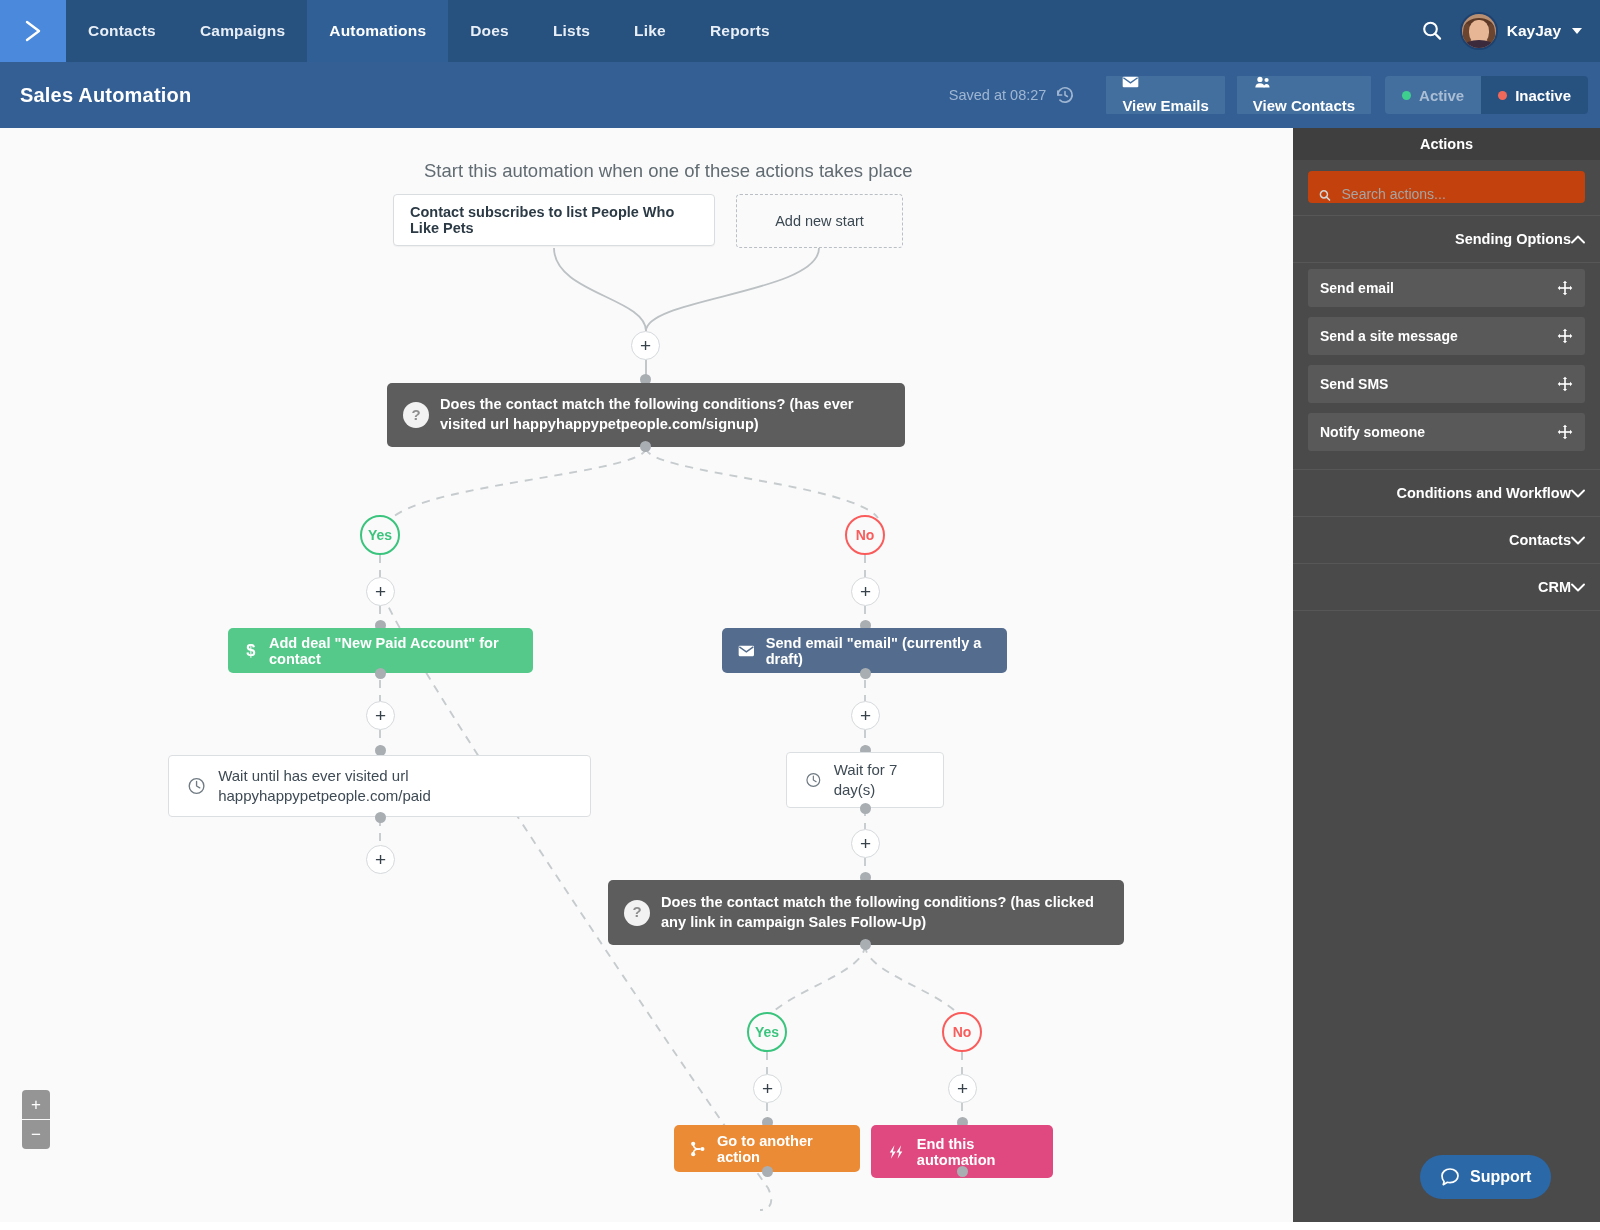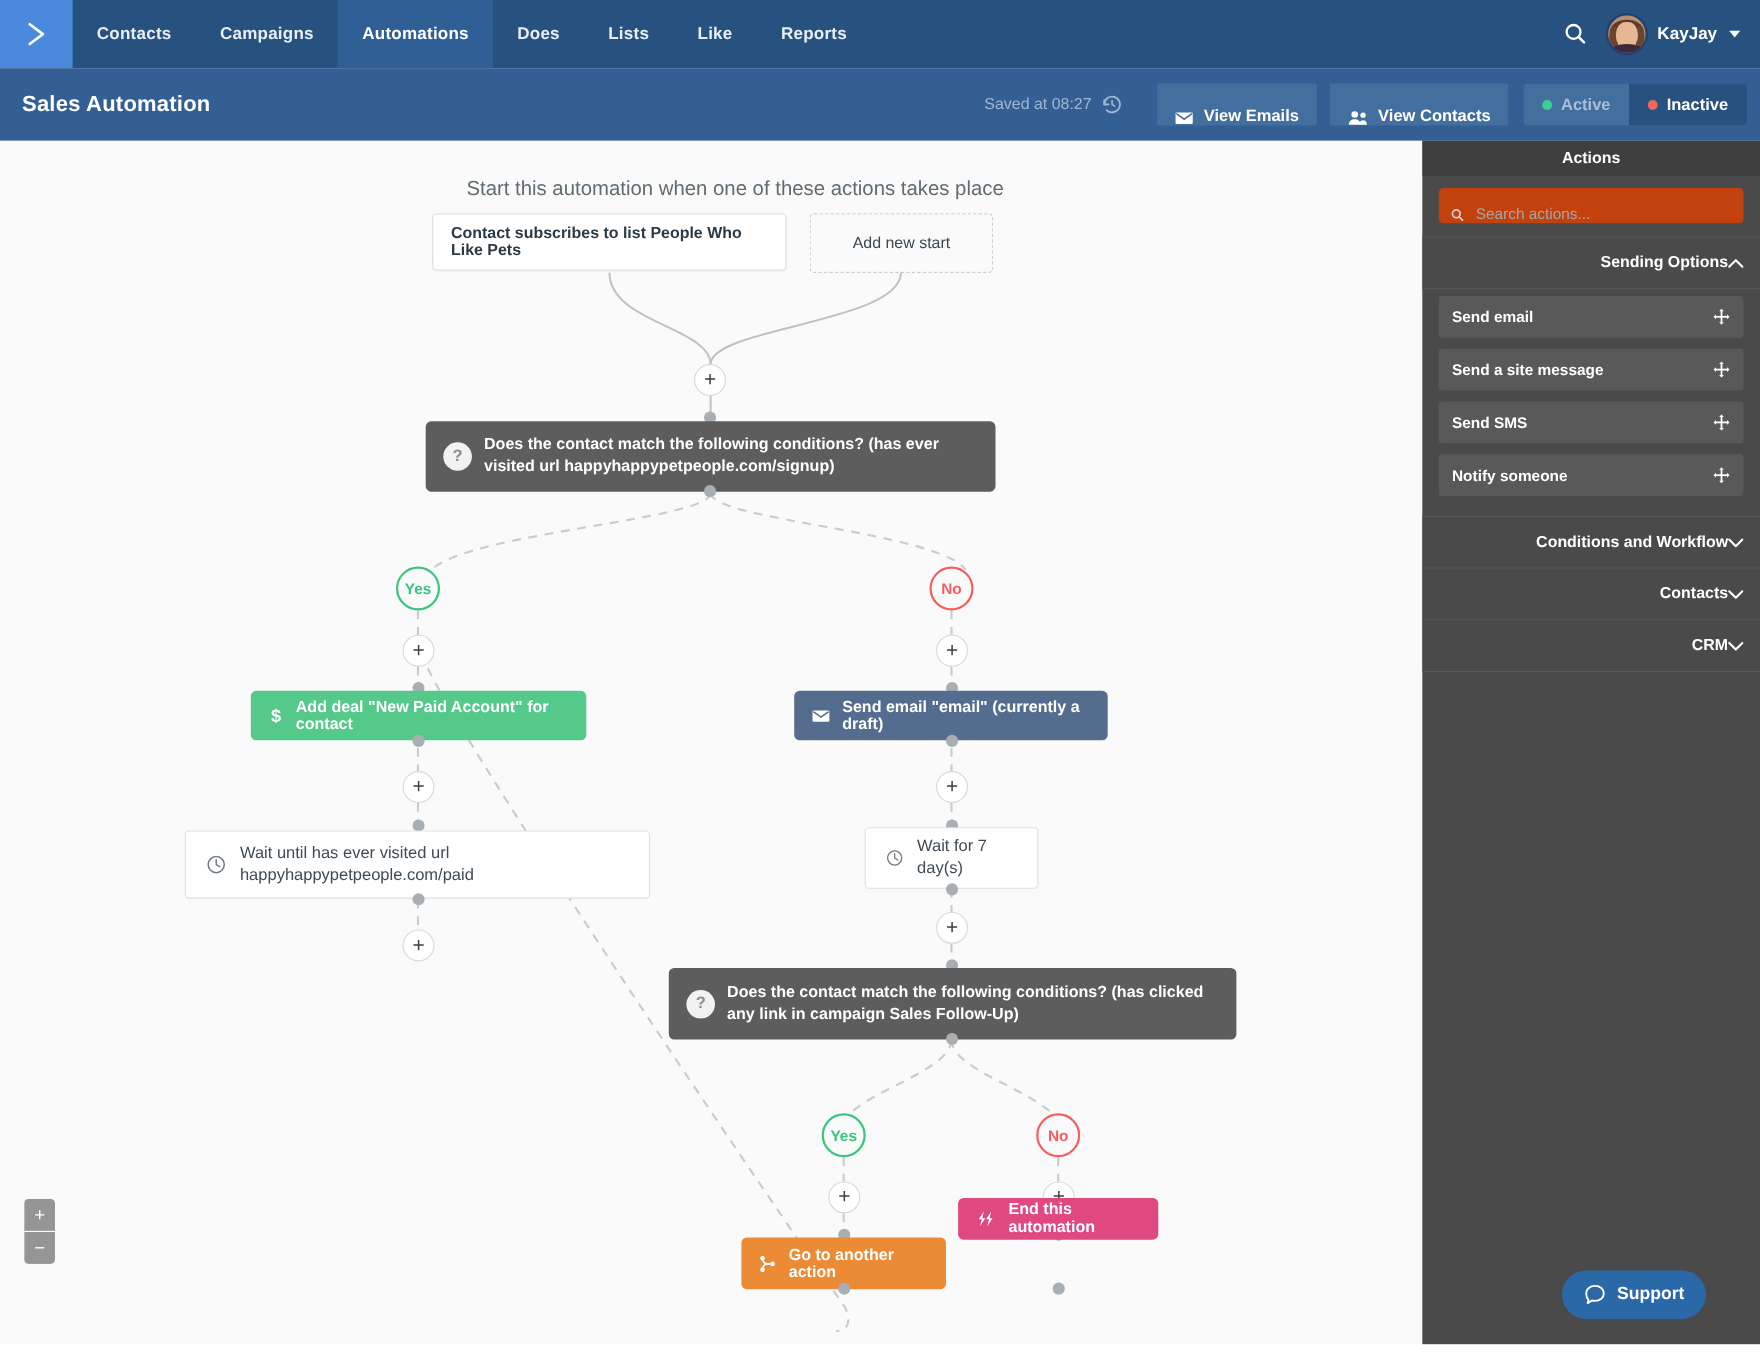--- a/index.html
+++ b/index.html
@@ -90,25 +90,25 @@
   .page-title {
     color:#fff; font-size:20px; font-weight:bold; padding-left:20px;
     letter-spacing:.2px;
   }
   .sub-right {
     margin-left:auto; display:flex; align-items:center; gap:0; padding-right:12px;
   }
   .saved-txt { color:#9fb6d2; font-size:14.5px; margin-right:8px; }
   .history-ico { margin-right:18px; display:block; cursor:pointer; }
   .btn {
-    display:flex; align-items:flex-end; gap:9px;
+    display:flex; align-items:flex-start; gap:9px;
     background:#436f9f; color:#fff;
     font-size:15px; font-weight:bold;
     border-radius:1px; padding:0 16px; height:38px;
-    margin-left:12px; cursor:pointer; white-space:nowrap;
+    margin-left:12px; cursor:pointer; white-space:nowrap;flex-direction:column;
   }
   .toggle-group { display:flex; margin-left:14px; border-radius:4px; overflow:hidden; }
   .toggle {
     display:flex; align-items:center; gap:8px;
     height:38px; padding:0 17px; font-size:15px; font-weight:bold; cursor:pointer;
   }
   .toggle.off { background:#436f9f; color:#a9bdd4; }
   .toggle.on  { background:#27517f; color:#ffffff; }
   .dot { width:9px; height:9px; border-radius:50%; display:inline-block; }
 
@@ -496,21 +496,21 @@
           <circle cx="4" cy="3.5" r="2.6" fill="#ffffff"></circle>
           <circle cx="4" cy="16.5" r="2.6" fill="#ffffff"></circle>
           <circle cx="15.5" cy="10" r="2.6" fill="#ffffff"></circle>
           <path d="M4 3.5 C4 10, 9 10, 13 10" fill="none" stroke="#ffffff" stroke-width="1.8"></path>
           <path d="M4 16.5 C4 10, 9 10, 13 10" fill="none" stroke="#ffffff" stroke-width="1.8"></path>
         </svg>
         <span>Go to another action</span>
       </div>
       <div class="knob" style="left:762px; top:1038px;"></div>
 
-      <div class="node act-node act-pink" style="left:871px; top:961px; width:182px; height:38px;">
+      <div class="node act-node act-pink" style="left:871px; top:997px; width:182px; height:53px;">
         <svg width="22" height="18" viewBox="0 0 24 20">
           <path d="M9.5 1.5 L3.5 10.5 L7 10.5 L5 18.5 L11 9.5 L7.5 9.5 Z" fill="#ffffff"></path>
           <path d="M18 1.5 L12 10.5 L15.5 10.5 L13.5 18.5 L19.5 9.5 L16 9.5 Z" fill="#ffffff"></path>
         </svg>
         <span>End this automation</span>
       </div>
       <div class="knob" style="left:957px; top:1038px;"></div>
 
       <div class="zoomctl">
         <div class="zoombtn plus-btn">

